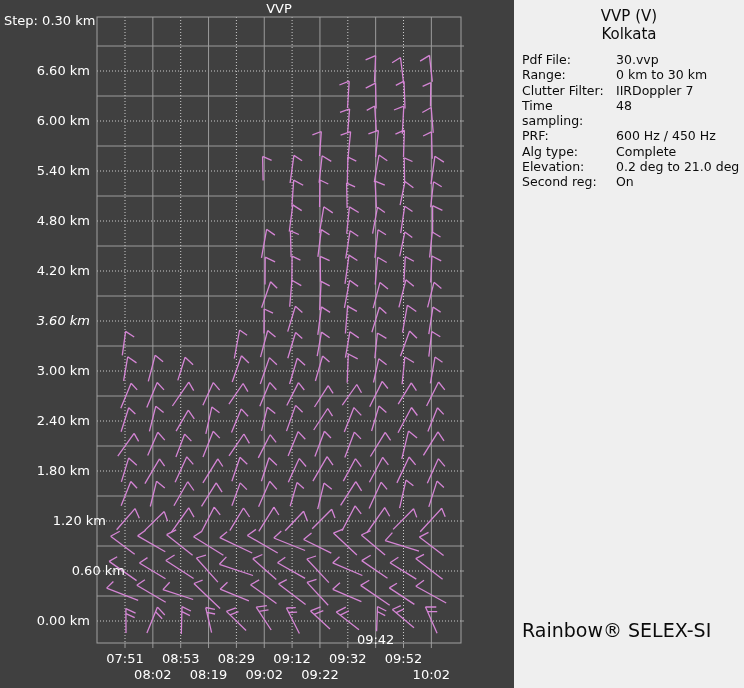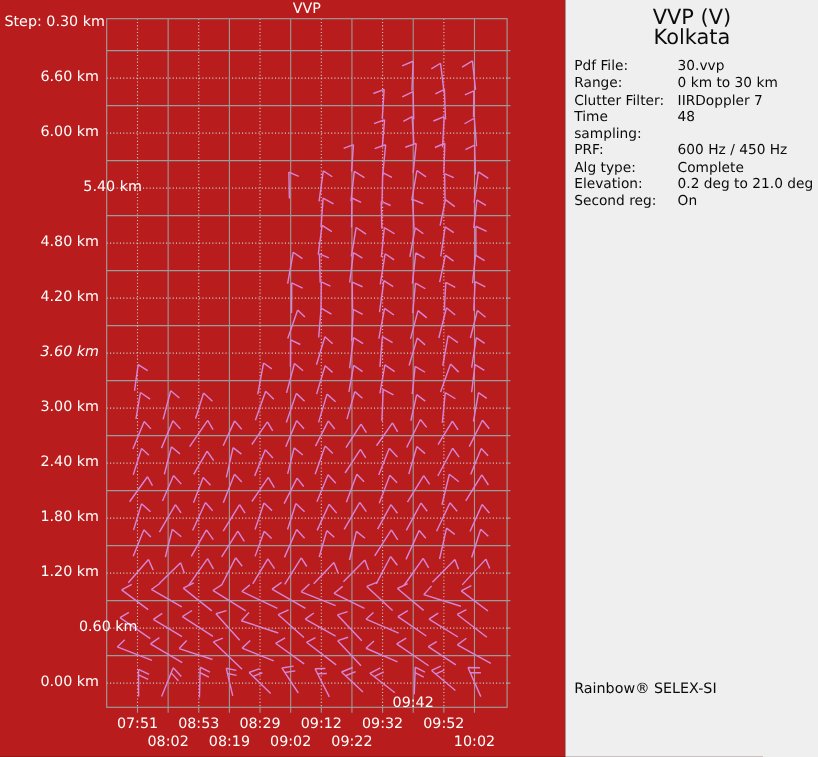--- a/index.html
+++ b/index.html
@@ -1,38 +1,38 @@
 <!DOCTYPE html>
 <html><head>
 <meta charset="utf-8">
 <style>
   html,body{margin:0;padding:0;}
   body{
     width:744px;height:688px;position:relative;overflow:hidden;
     background:#000;font-family:"DejaVu Sans","Liberation Sans",sans-serif;
   }
   
-  #plot-region{position:absolute;left:0;top:0;width:514px;height:688px;background:#b91c1c;}
+  #plot-region{position:absolute;left:0;top:0;width:514px;height:688px;background:#404040;}
   #plot-svg{position:absolute;left:0;top:0;}
   .plot-text{position:absolute;color:#fff;font-size:13px;line-height:13px;white-space:nowrap;}
   #step-label{left:4px;top:14px;}
   #plot-title{left:97px;top:2px;width:364px;text-align:center;}
   .y-label{left:0;width:90px;text-align:right;}
   .x-label{width:56px;text-align:center;}
   
   #side-panel{
     position:absolute;left:514px;top:0;width:230px;height:688px;
     background:#efefef;color:#0b0b0b;
   }
-  #panel-header{padding-top:7px;text-align:center;font-size:19px;line-height:18px;}
+  #panel-header{padding-top:7px;text-align:center;font-size:15px;line-height:18px;}
   #info-table{margin-top:9px;padding-left:8px;font-size:12.5px;line-height:15.3px;}
   .info-row{display:flex;justify-content:center;}
   .info-label{width:94px;flex:0 0 94px;}
   .info-value{flex:1;white-space:nowrap;}
-  #brand-label{position:absolute;left:8px;top:619px;font-size:13px;}
+  #brand-label{position:absolute;left:8px;top:619px;font-size:19px;}
 </style>
 </head>
 <body>
 
 <div id="plot-region">
   <svg id="plot-svg" width="514" height="688">
       <line x1="97" y1="621" x2="461" y2="621" stroke="#cccccc" stroke-width="1" stroke-dasharray="1 2"></line>
       <line x1="461" y1="621" x2="464" y2="621" stroke="#9b9b9b" stroke-width="1"></line>
       <line x1="97" y1="596" x2="461" y2="596" stroke="#9b9b9b" stroke-width="1" stroke-dasharray="none"></line>
       <line x1="461" y1="596" x2="464" y2="596" stroke="#9b9b9b" stroke-width="1"></line>
@@ -331,28 +331,28 @@
         <path d="M433.2 132.9 L431.2 107.5 M431.2 107.5 l-8.9 5.0" stroke="#d585d5" stroke-width="1.3" fill="none"></path>
         <path d="M430.5 106.6 L430.8 82.6 M430.8 82.6 l-8.2 3.7" stroke="#d585d5" stroke-width="1.3" fill="none"></path>
         <path d="M432.3 81.7 L429.5 55.4 M429.5 55.4 l-9.4 5.7" stroke="#d585d5" stroke-width="1.3" fill="none"></path>
       </g>
     </svg>
   <div id="step-label" class="plot-text">Step: 0.30 km</div>
   <div id="plot-title" class="plot-text">VVP</div>
   <div id="y-axis-labels">
       <div class="plot-text y-label" style="top: 64px;">6.60 km</div>
       <div class="plot-text y-label" style="top: 114px;">6.00 km</div>
-      <div class="plot-text y-label" style="top: 164px; padding-left: 39px;">5.40 km</div>
+      <div class="plot-text y-label" style="top: 164px;">5.40 km</div>
       <div class="plot-text y-label" style="top: 214px;">4.80 km</div>
       <div class="plot-text y-label" style="top: 264px;">4.20 km</div>
       <div class="plot-text y-label" style="top: 314px; font-style: italic;">3.60 km</div>
       <div class="plot-text y-label" style="top: 364px;">3.00 km</div>
       <div class="plot-text y-label" style="top: 414px;">2.40 km</div>
       <div class="plot-text y-label" style="top: 464px;">1.80 km</div>
-      <div class="plot-text y-label" style="top: 514px;">1.20 km</div>
+      <div class="plot-text y-label" style="top: 514px; padding-left: 16px;">1.20 km</div>
       <div class="plot-text y-label" style="top: 564px; padding-left: 35px;">0.60 km</div>
       <div class="plot-text y-label" style="top: 614px;">0.00 km</div>
     </div>
   <div id="x-axis-labels">
       <div class="plot-text x-label" style="left: 97px; top: 652px;">07:51</div>
       <div class="plot-text x-label" style="left: 124.85px; top: 668px;">08:02</div>
       <div class="plot-text x-label" style="left: 152.7px; top: 652px;">08:53</div>
       <div class="plot-text x-label" style="left: 180.55px; top: 668px;">08:19</div>
       <div class="plot-text x-label" style="left: 208.4px; top: 652px;">08:29</div>
       <div class="plot-text x-label" style="left: 236.25px; top: 668px;">09:02</div>

